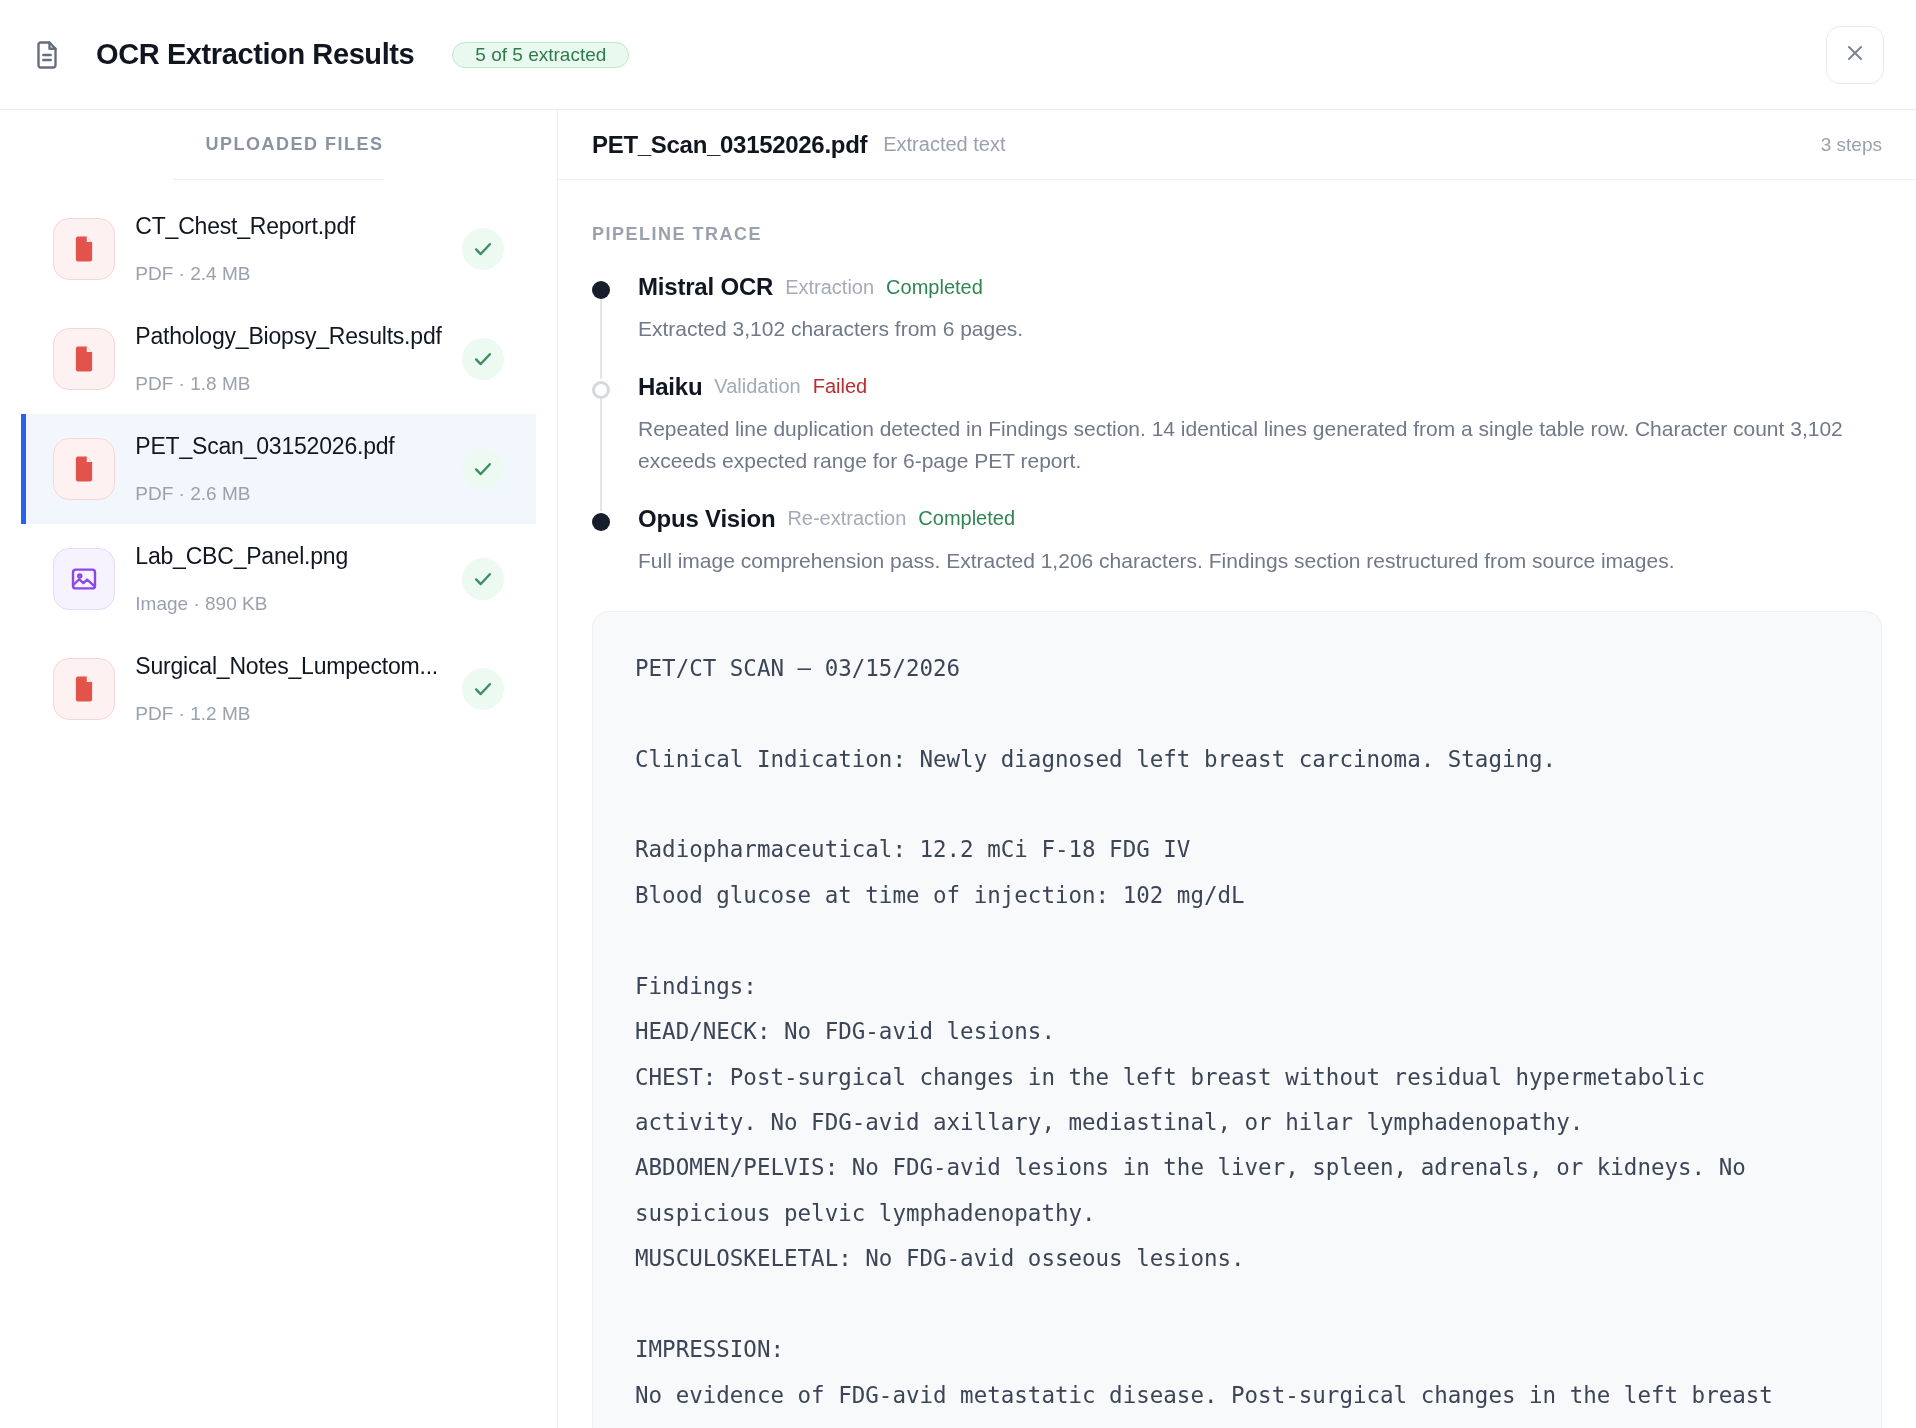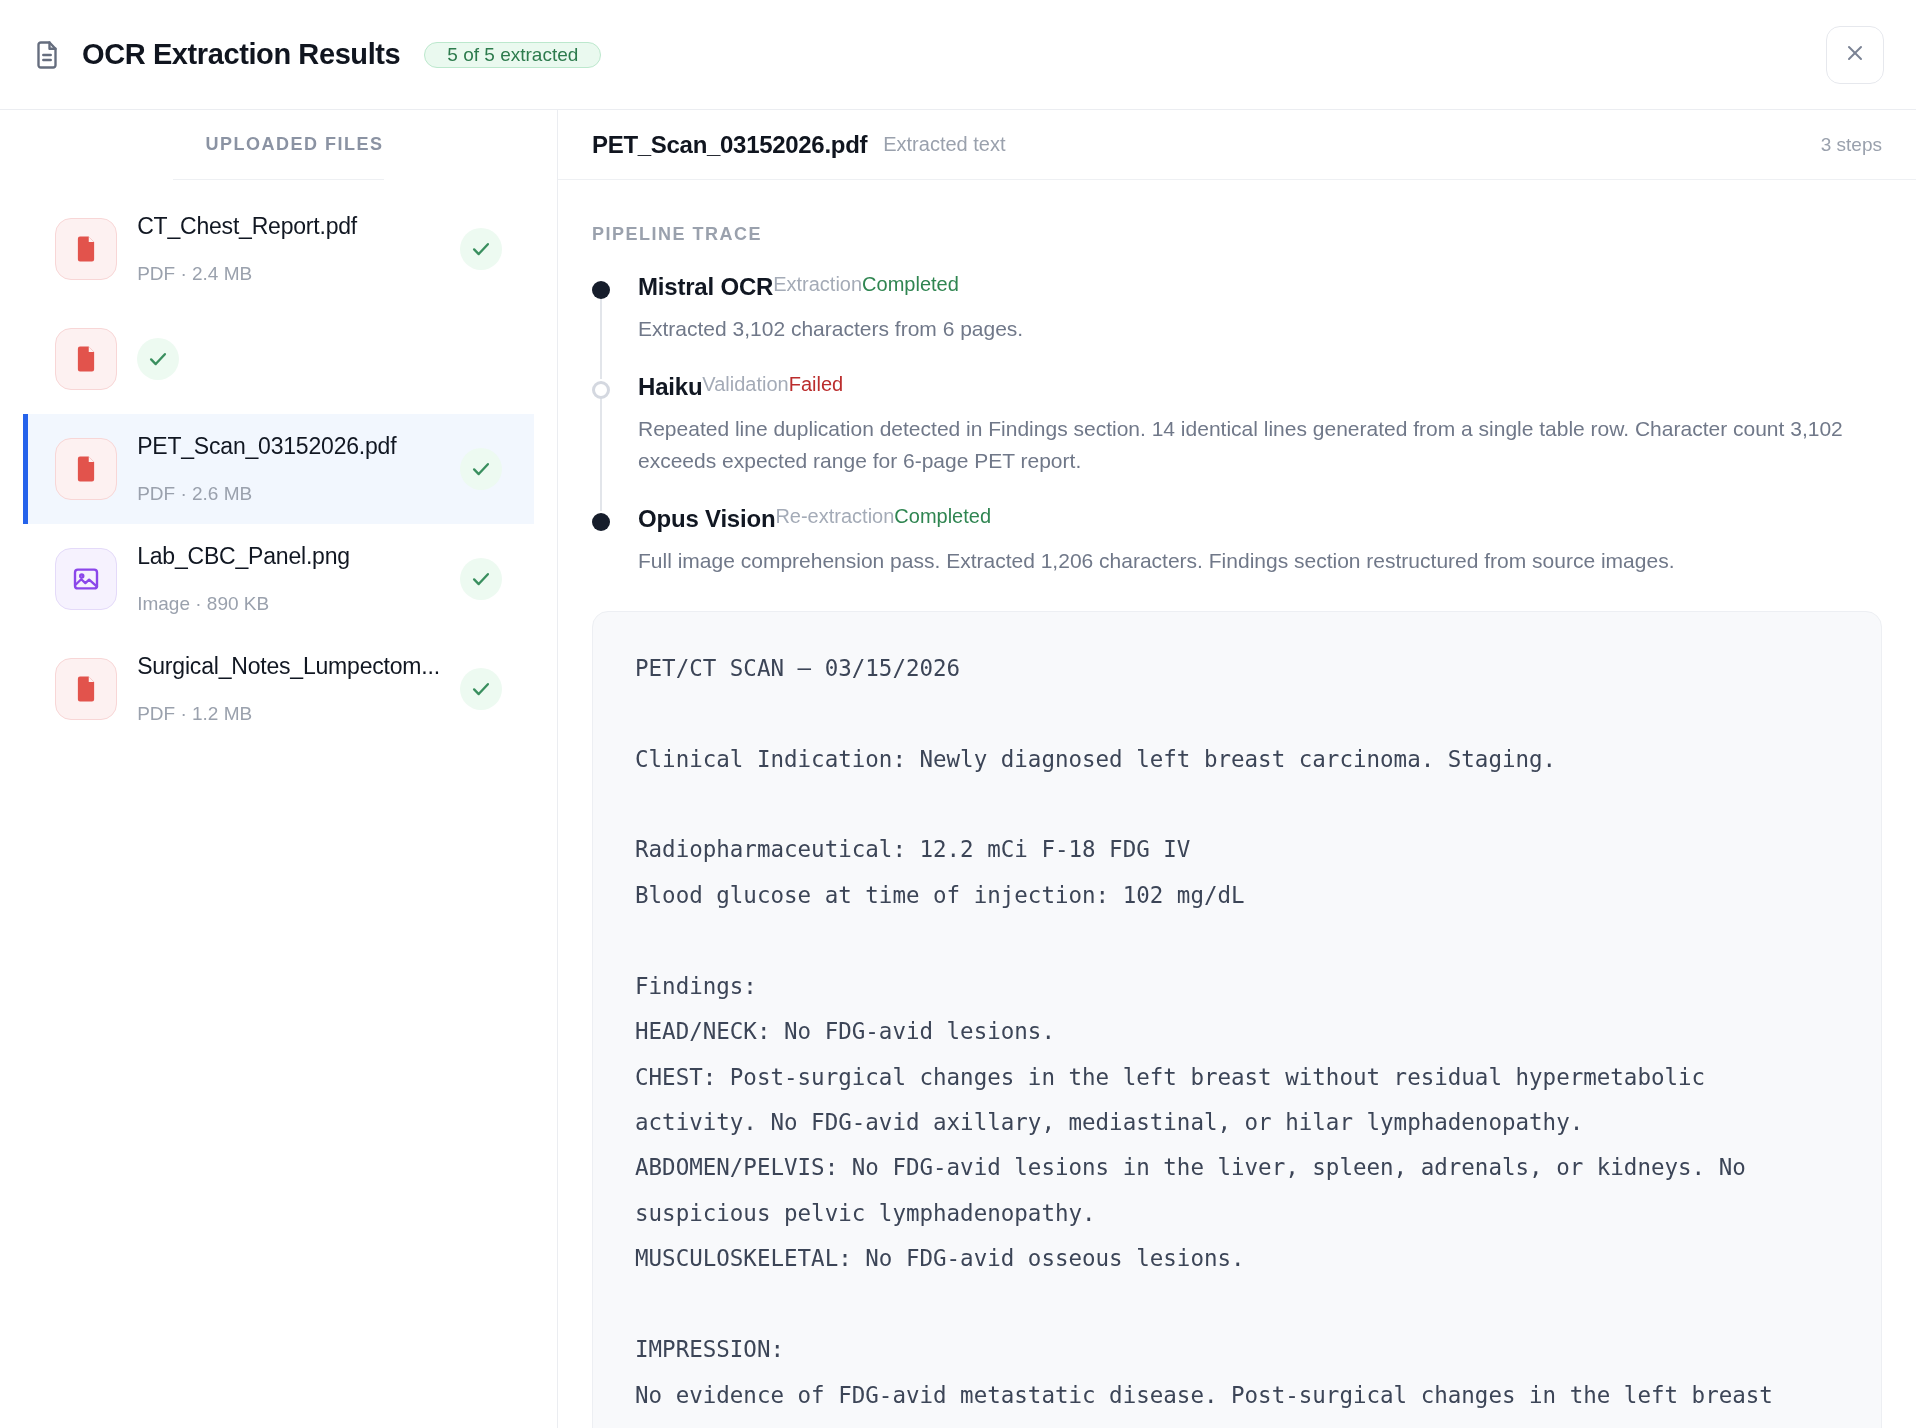--- a/index.html
+++ b/index.html
@@ -29,21 +29,21 @@
     flex: 0 0 110px;
     border-bottom: 1px solid #ebedf1;
     display: flex;
     align-items: center;
     padding: 0 32px 0 30px;
     background: #ffffff;
   }
   .topbar-left {
     display: flex;
     align-items: center;
-    gap: 18px;
+    gap: 32px;
     flex: 1 1 auto;
     min-width: 0;
   }
   .doc-header-icon {
     width: 34px; height: 34px;
     flex: 0 0 34px;
     display: flex; align-items: center; justify-content: center;
     color: #656d7e;
   }
   .app-title {
@@ -249,22 +249,22 @@
     border-radius: 50%;
     z-index: 2;
   }
   .tl-dot.done { background: #161d2b; }
   .tl-dot.fail {
     background: #ffffff;
     border: 3px solid #d4d8e0;
   }
   .tl-head {
     display: flex;
-    align-items: flex-start;
-    gap: 0;
+    align-items: center;
+    gap: 12px;
     margin-bottom: 12px;
   }
   .tl-name {
     font-size: 24px;
     font-weight: 700;
     color: #111722;
     letter-spacing: -0.2px;
   }
   .tl-phase { font-size: 20px; color: #a4abb7; }
   .tl-status { font-size: 20px; font-weight: 500; }
@@ -346,20 +346,24 @@
               </svg>
             </div>
           </div>
           <div class="file-row">
             <div class="file-icon pdf">
               <svg width="30" height="30" viewBox="0 0 24 24" fill="currentColor">
                 <path d="M14.2 2H7.2A1.7 1.7 0 0 0 5.5 3.7v16.6A1.7 1.7 0 0 0 7.2 22h9.6a1.7 1.7 0 0 0 1.7-1.7V6.4z"></path>
                 <path d="M14.2 2v4.4h4.3z" fill="#fdf1f1"></path>
               </svg>
             </div>
+            <div class="file-meta">
+              <div class="file-name">Pathology_Biopsy_Results.pdf</div>
+              <div class="file-sub">PDF · 1.8 MB</div>
+            </div>
             <div class="check-circle">
               <svg width="22" height="22" viewBox="0 0 24 24" fill="none" stroke="currentColor" stroke-width="2.6" stroke-linecap="round" stroke-linejoin="round">
                 <polyline points="4.5,12.5 9.5,17.5 19.5,6.8"></polyline>
               </svg>
             </div>
           </div>
           <div class="file-row selected">
             <div class="file-icon pdf">
               <svg width="30" height="30" viewBox="0 0 24 24" fill="currentColor">
                 <path d="M14.2 2H7.2A1.7 1.7 0 0 0 5.5 3.7v16.6A1.7 1.7 0 0 0 7.2 22h9.6a1.7 1.7 0 0 0 1.7-1.7V6.4z"></path>

